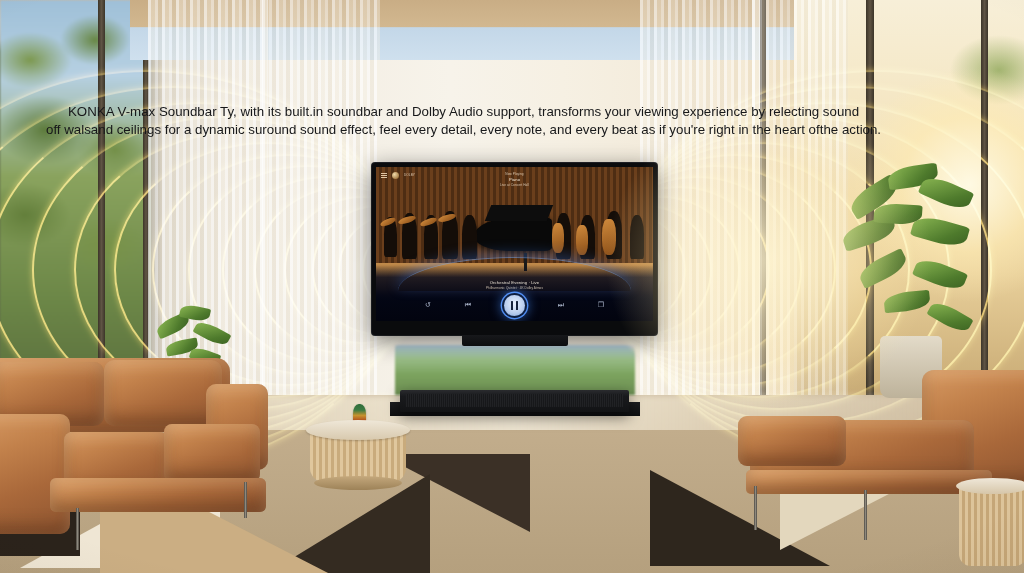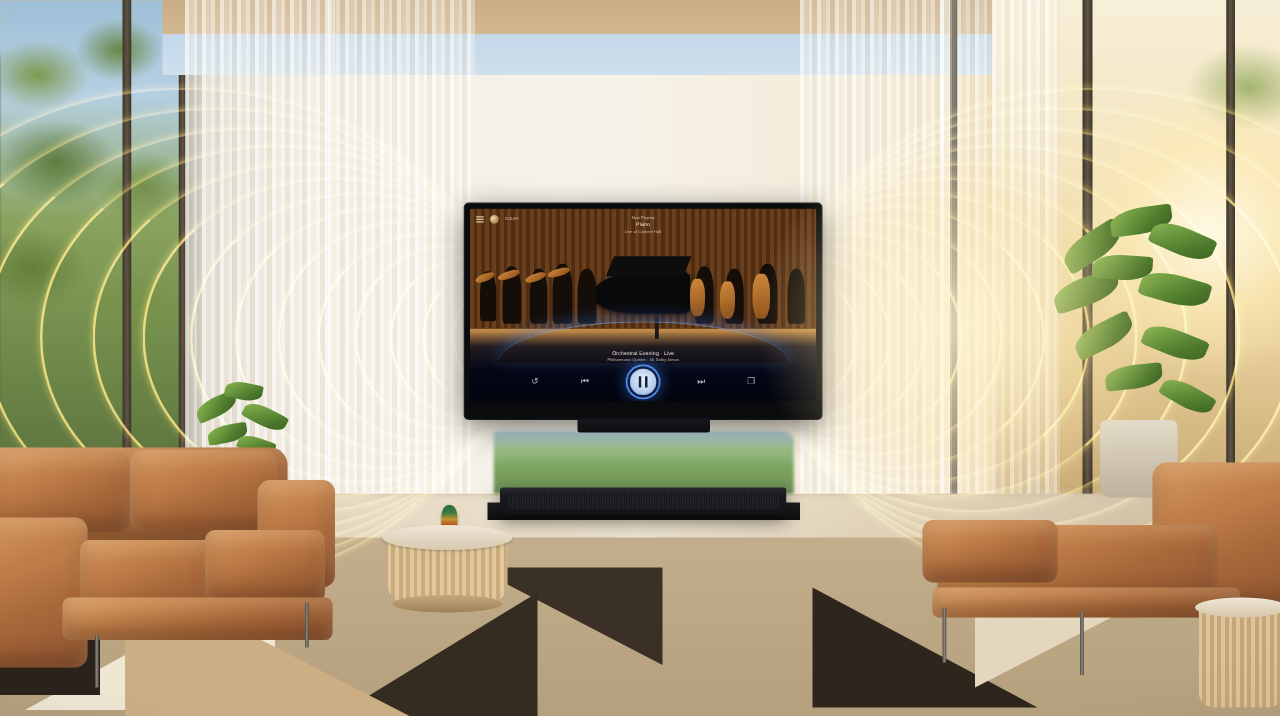--- a/index.html
+++ b/index.html
@@ -411,15 +411,17 @@
 
   <div class="sidetable">
     <div class="st-body"></div>
     <div class="st-top"></div>
   </div>
 
   <div class="sunglow"></div>
   <div class="vignette"></div>
 
   <div class="body-copy">
+    <div class="l1">KONKA V-max Soundbar Ty, with its built.in soundbar and Dolby Audio support, transforms your viewing experience by relecting sound</div>
+    <div class="l2">off walsand ceilings for a dynamic suround sound effect, feel every detail, every note, and every beat as if you're right in the heart ofthe action.</div>
   </div>
 
 </div>
 
 </body></html>

